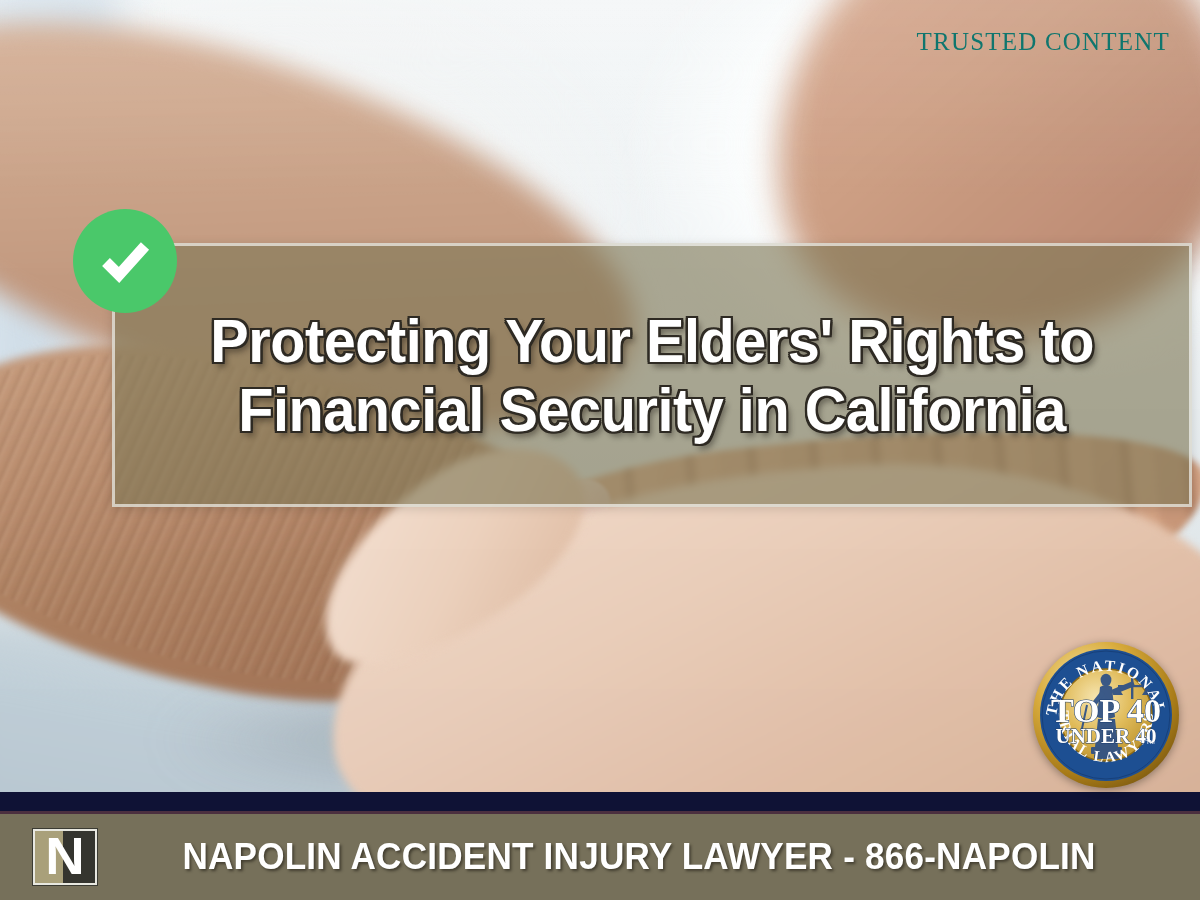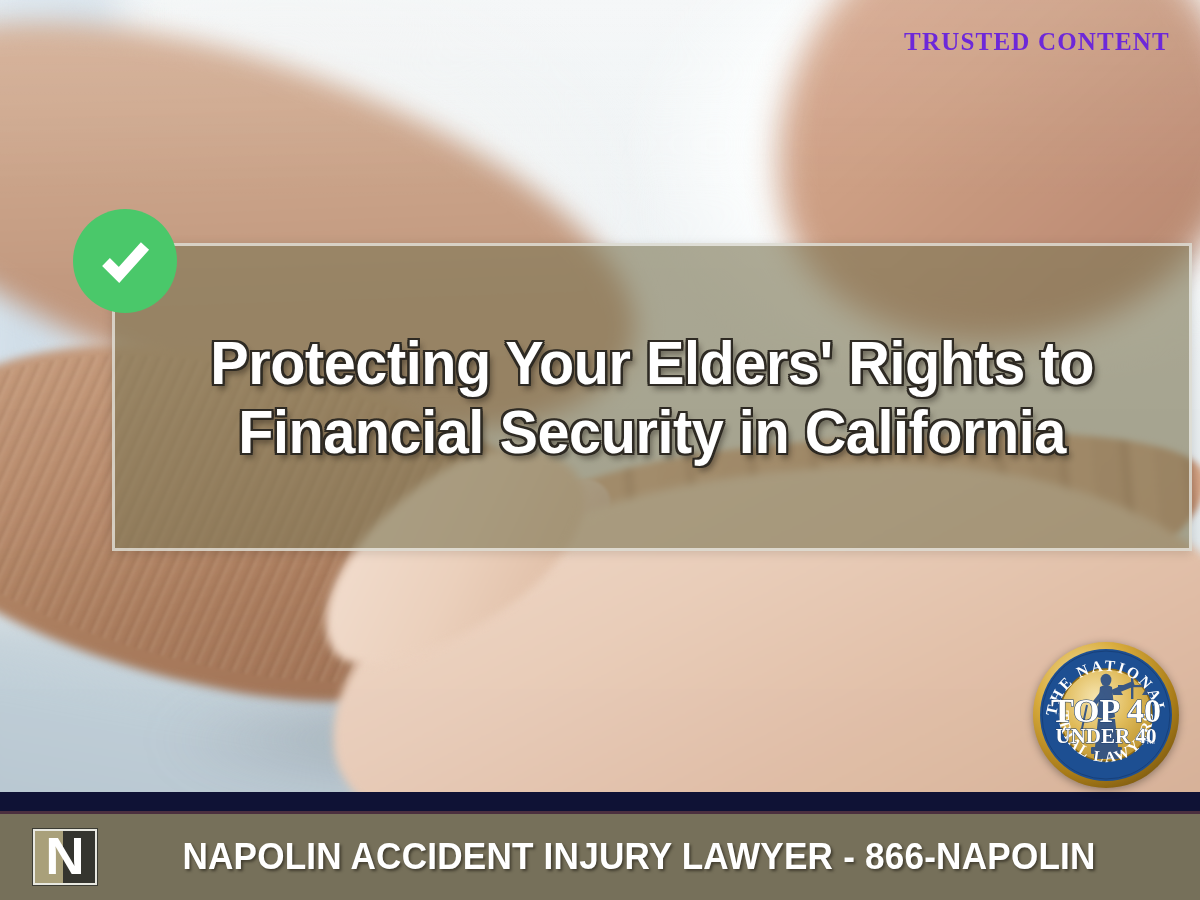--- a/index.html
+++ b/index.html
@@ -171,33 +171,33 @@
     background: linear-gradient(180deg, rgba(255,255,255,0.10) 0%, rgba(255,255,255,0) 22%, rgba(0,0,0,0.02) 100%);
   }
 
   
   .trusted {
     position: absolute;
     top: 28px;
     right: 30px;
     font-family: "Liberation Serif", serif;
     font-size: 25px;
-    font-weight: 700;
+    font-weight: 400;
     letter-spacing: 1.2px;
-    color: #6d28d9;
+    color: #0f766e;
     white-space: nowrap;
   }
 
   
   .band {
     position: absolute;
     left: 112px;
     top: 243px;
     width: 1080px;
-    height: 308px;
+    height: 264px;
     box-sizing: border-box;
     border: 3px solid rgba(255,255,255,0.62);
     background: rgba(126,119,86,0.62);
     box-shadow: 0 2px 10px rgba(0,0,0,0.13);
     display: flex;
     flex-direction: column;
     align-items: center;
     justify-content: center;
   }
   .band-title {

